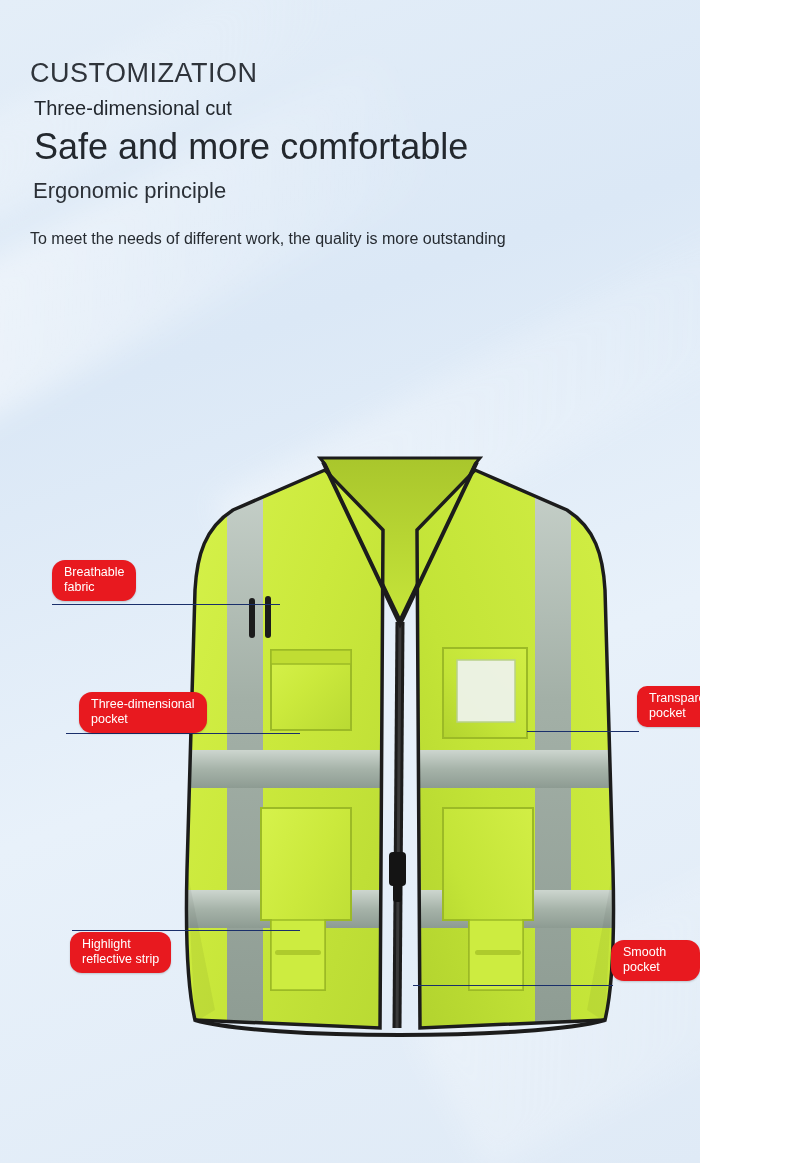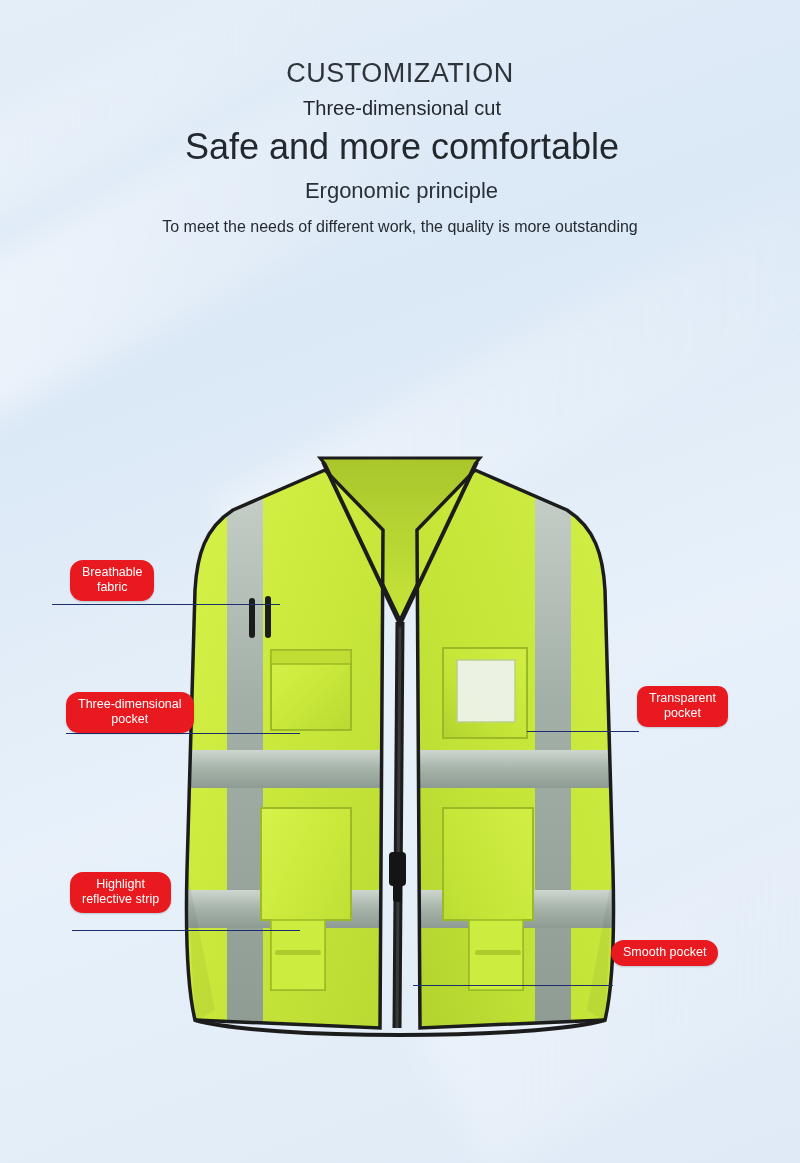--- a/index.html
+++ b/index.html
@@ -5,25 +5,24 @@
   html, body {
     margin: 0;
     padding: 0;
     background: #ffffff;
   }
   body {
     font-family: "Liberation Sans", sans-serif;
   }
   .page {
     position: relative;
-    width: 800px;
+    width: 700px;
     height: 1163px;
     overflow: hidden;
     background: linear-gradient(160deg, #e4eef8 0%, #dbe8f6 30%, #e8f1fa 60%, #dfeaf6 100%);
-    text-align: center;
   }
   
   .bg-streak {
     position: absolute;
     background: linear-gradient(120deg, rgba(255,255,255,0.55), rgba(255,255,255,0));
     transform: rotate(-28deg);
     filter: blur(14px);
     pointer-events: none;
   }
   .streak-a { left: -120px; top: 180px; width: 560px; height: 140px; }
@@ -53,21 +52,21 @@
     font-weight: 400;
   }
   .h-line2 {
     font-size: 36px;
     margin: 0 0 10px 4px;
     color: #23282e;
     font-weight: 400;
   }
   .h-line3 {
     font-size: 22px;
-    margin: 0 0 14px 3px;
+    margin: 0 0 26px 3px;
     color: #2b3037;
     font-weight: 400;
   }
   .h-line4 {
     font-size: 16px;
     margin: 0 0 0 0;
     color: #262b31;
     font-weight: 400;
   }
 
@@ -94,23 +93,23 @@
     white-space: pre-line;
     font-weight: 400;
   }
   .leader {
     position: absolute;
     height: 0;
     border-top: 1.6px solid #1a2f6b;
   }
 
   
-  #c-breathable { left: 52px; top: 560px; margin-left: 18px; }
-  #c-pocket3d   { left: 66px; top: 692px; }
-  #c-highlight  { left: 70px; top: 872px; }
+  #c-breathable { left: 52px; top: 560px; }
+  #c-pocket3d   { left: 79px; top: 692px; }
+  #c-highlight  { left: 70px; top: 932px; border-radius: 12px; }
   #c-transparent{ left: 637px; top: 686px; border-radius: 10px; }
   #c-zipper     { left: 611px; top: 940px; }
 </style>
 </head>
 <body>
 
 <div class="page">
 
   <div class="bg-streak streak-a"></div>
   <div class="bg-streak streak-b"></div>

